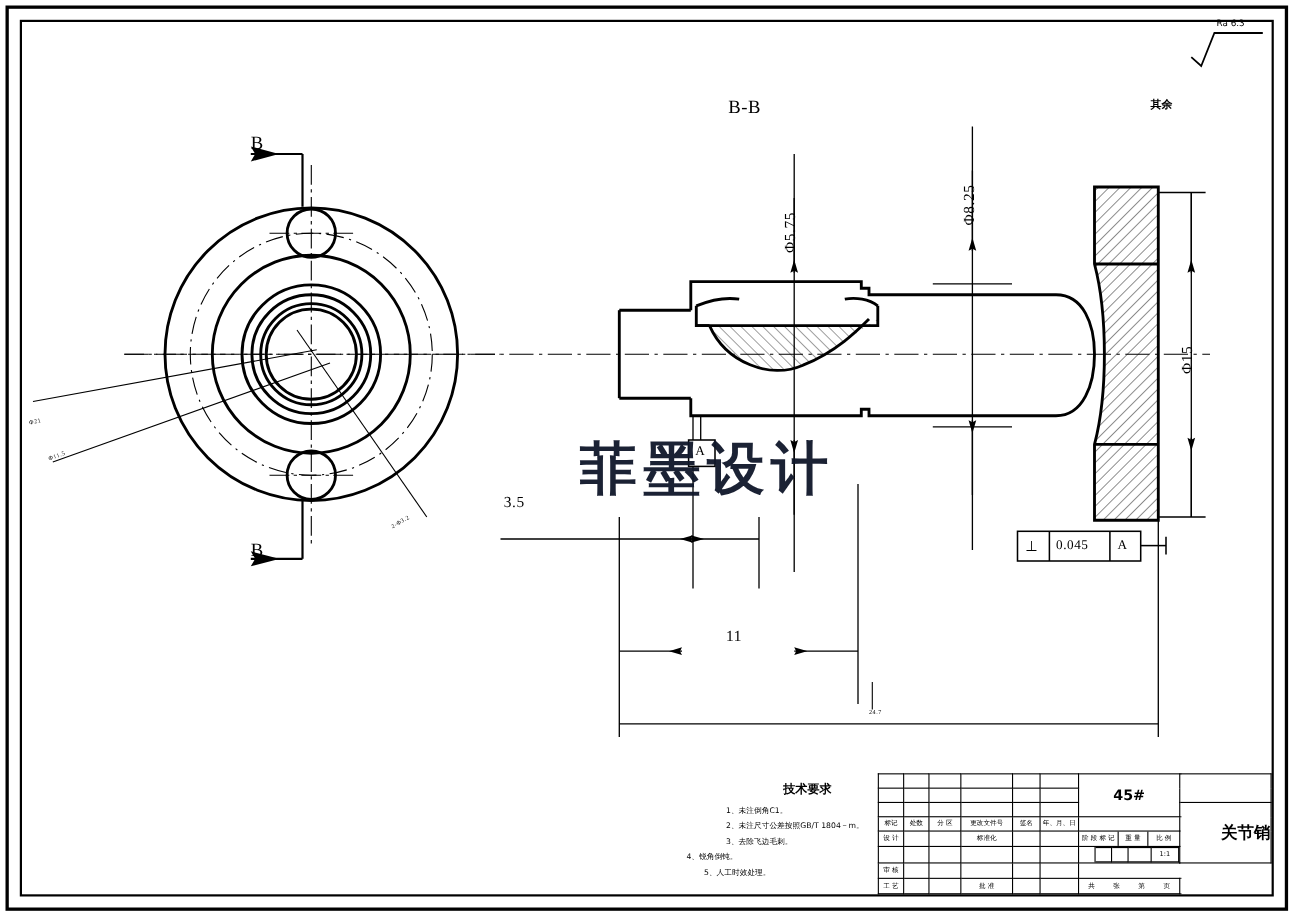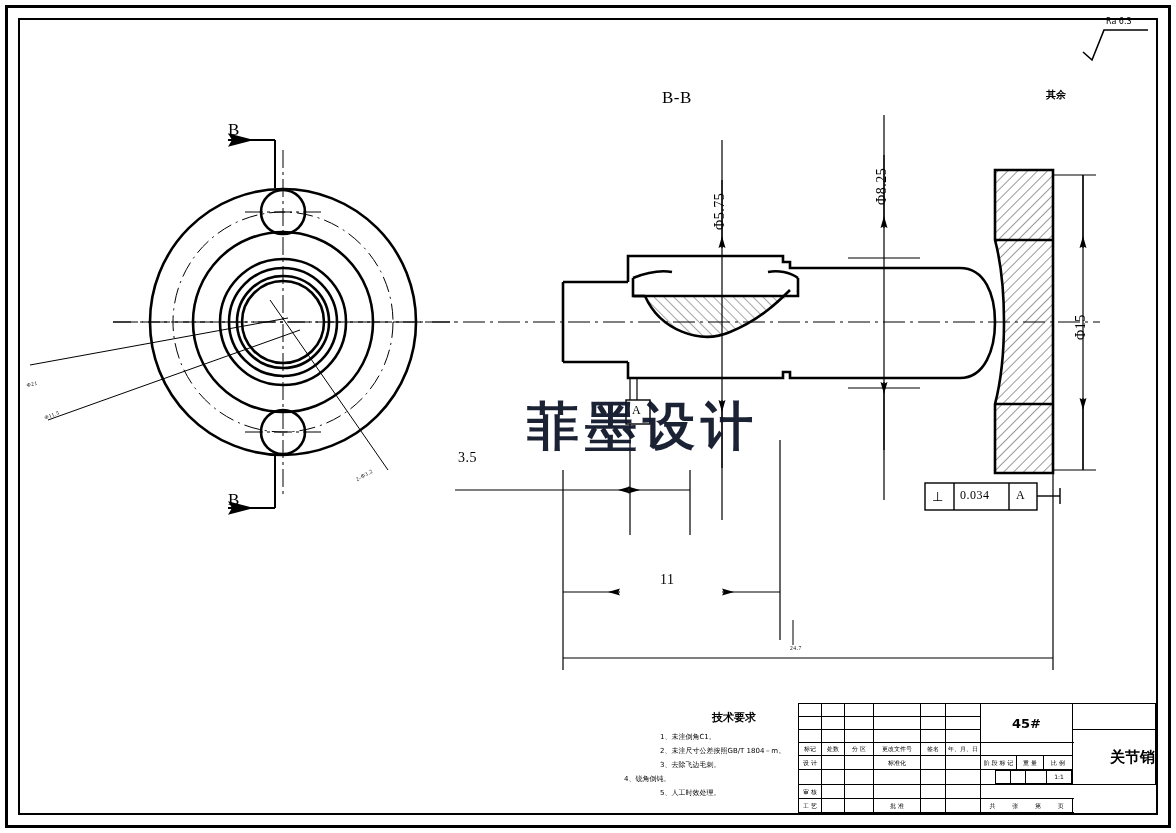--- a/index.html
+++ b/index.html
@@ -191,36 +191,36 @@
 
   <div class="lbl mid" style="left:458px;top:450px;">3.5</div>
   <div class="lbl mid" style="left:660px;top:572px;">11</div>
   <div class="lbl micro" style="left:790px;top:645px;">24.7</div>
 
   <div class="lbl micro vert" style="left:26px;top:382px;transform:rotate(-12deg);">Φ21</div>
   <div class="lbl micro" style="left:44px;top:412px;transform:rotate(-20deg);">Φ11.5</div>
   <div class="lbl micro" style="left:355px;top:472px;transform:rotate(-30deg);">2-Φ3.2</div>
 
   <div class="lbl tiny" style="left:932px;top:489px;font-size:13px;">⊥</div>
-  <div class="lbl sm" style="left:960px;top:488px;">0.034</div>
+  <div class="lbl sm" style="left:960px;top:488px;">0.045</div>
   <div class="lbl sm" style="left:1016px;top:488px;">A</div>
   <div class="lbl sm" style="left:632px;top:403px;">A</div>
 
   <div class="rough" style="left:1046px;top:40px;font-weight:bold;margin-top:48px;">其余</div>
   <div class="rough" style="left:1106px;top:17px;font-size:8px;">Ra 6.3</div>
 
   <div class="watermark">菲墨设计</div>
 
   <div>
     <div class="tr-title" style="left:712px;top:710px;">技术要求</div>
     <div class="tr-line" style="left:660px;top:732px;">1、未注倒角C1。</div>
     <div class="tr-line" style="left:660px;top:746px;">2、未注尺寸公差按照GB/T 1804－m。</div>
     <div class="tr-line" style="left:660px;top:760px;">3、去除飞边毛刺。</div>
     <div class="tr-line" style="left:624px;top:774px;">4、锐角倒钝。</div>
-    <div class="tr-line" style="left:660px;top:788px;">5、人工时效处理。</div>
+    <div class="tr-line" style="left:640px;top:788px;">5、人工时效处理。</div>
   </div>
 
   <table class="tbl" style="left:798px;top:703px;width:358px;">
     <tbody>
         <tr>
       <td style="height:12px;width:22px;"></td>
           <td style="width:22px;"></td>
       <td style="width:28px;"></td>
           <td style="width:46px;"></td>
       <td style="width:24px;"></td>

